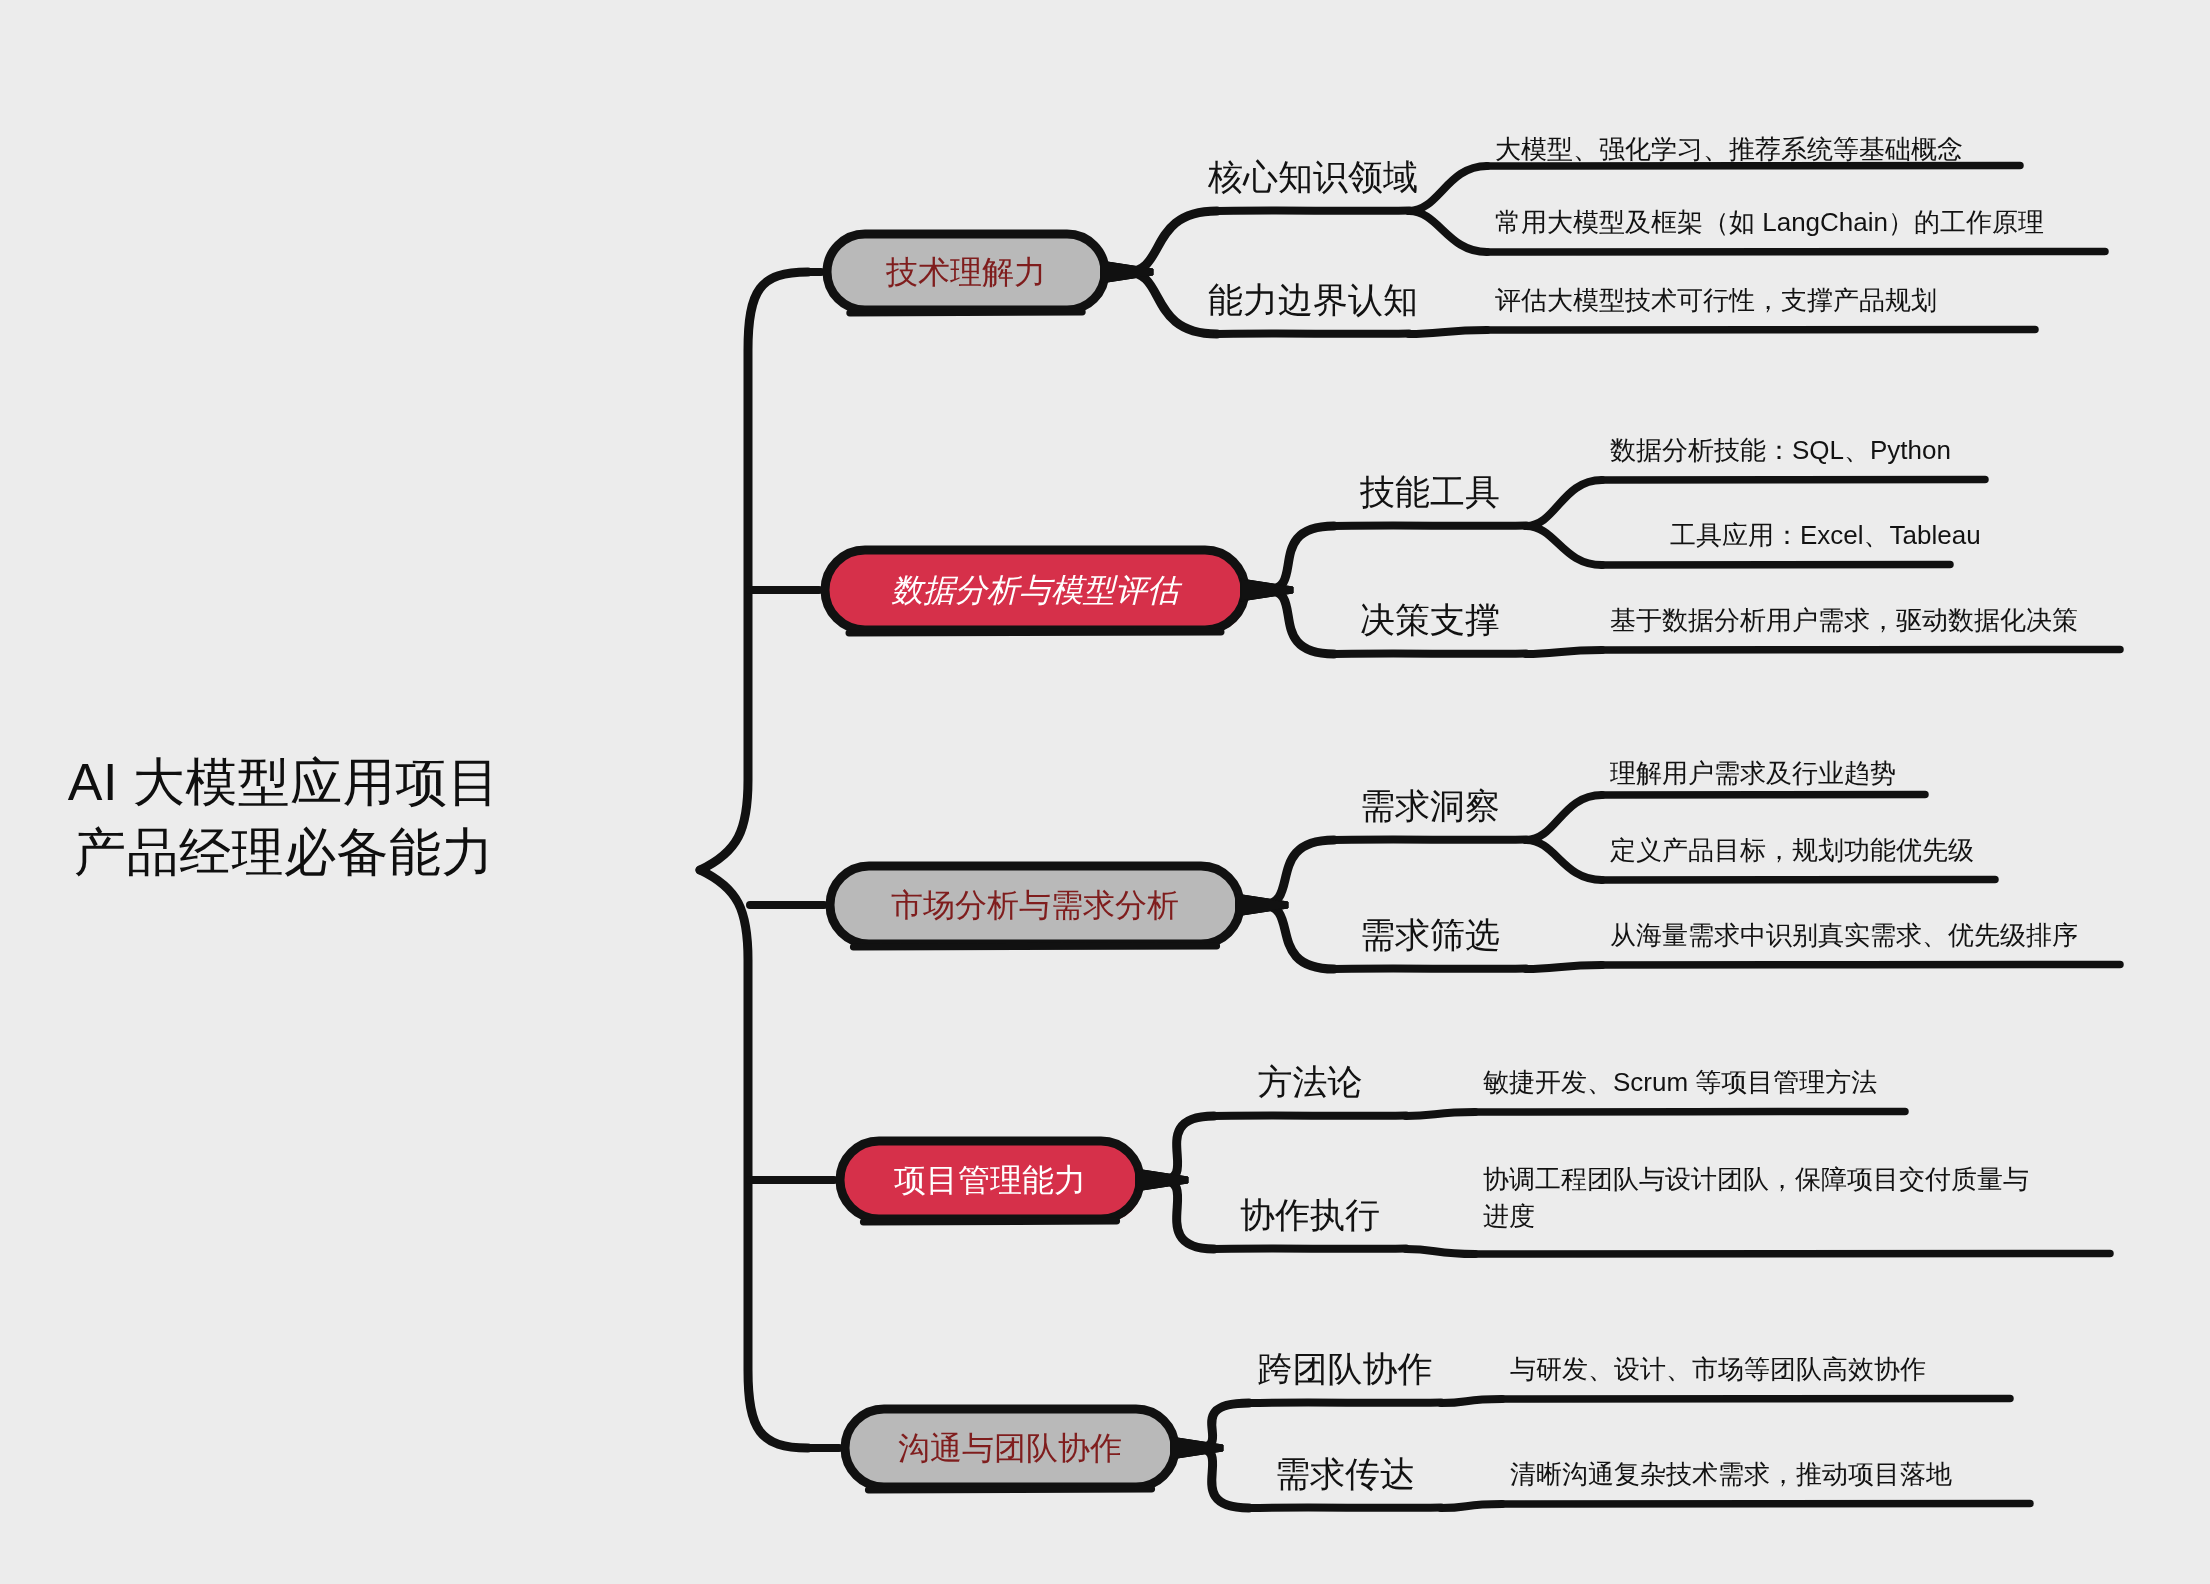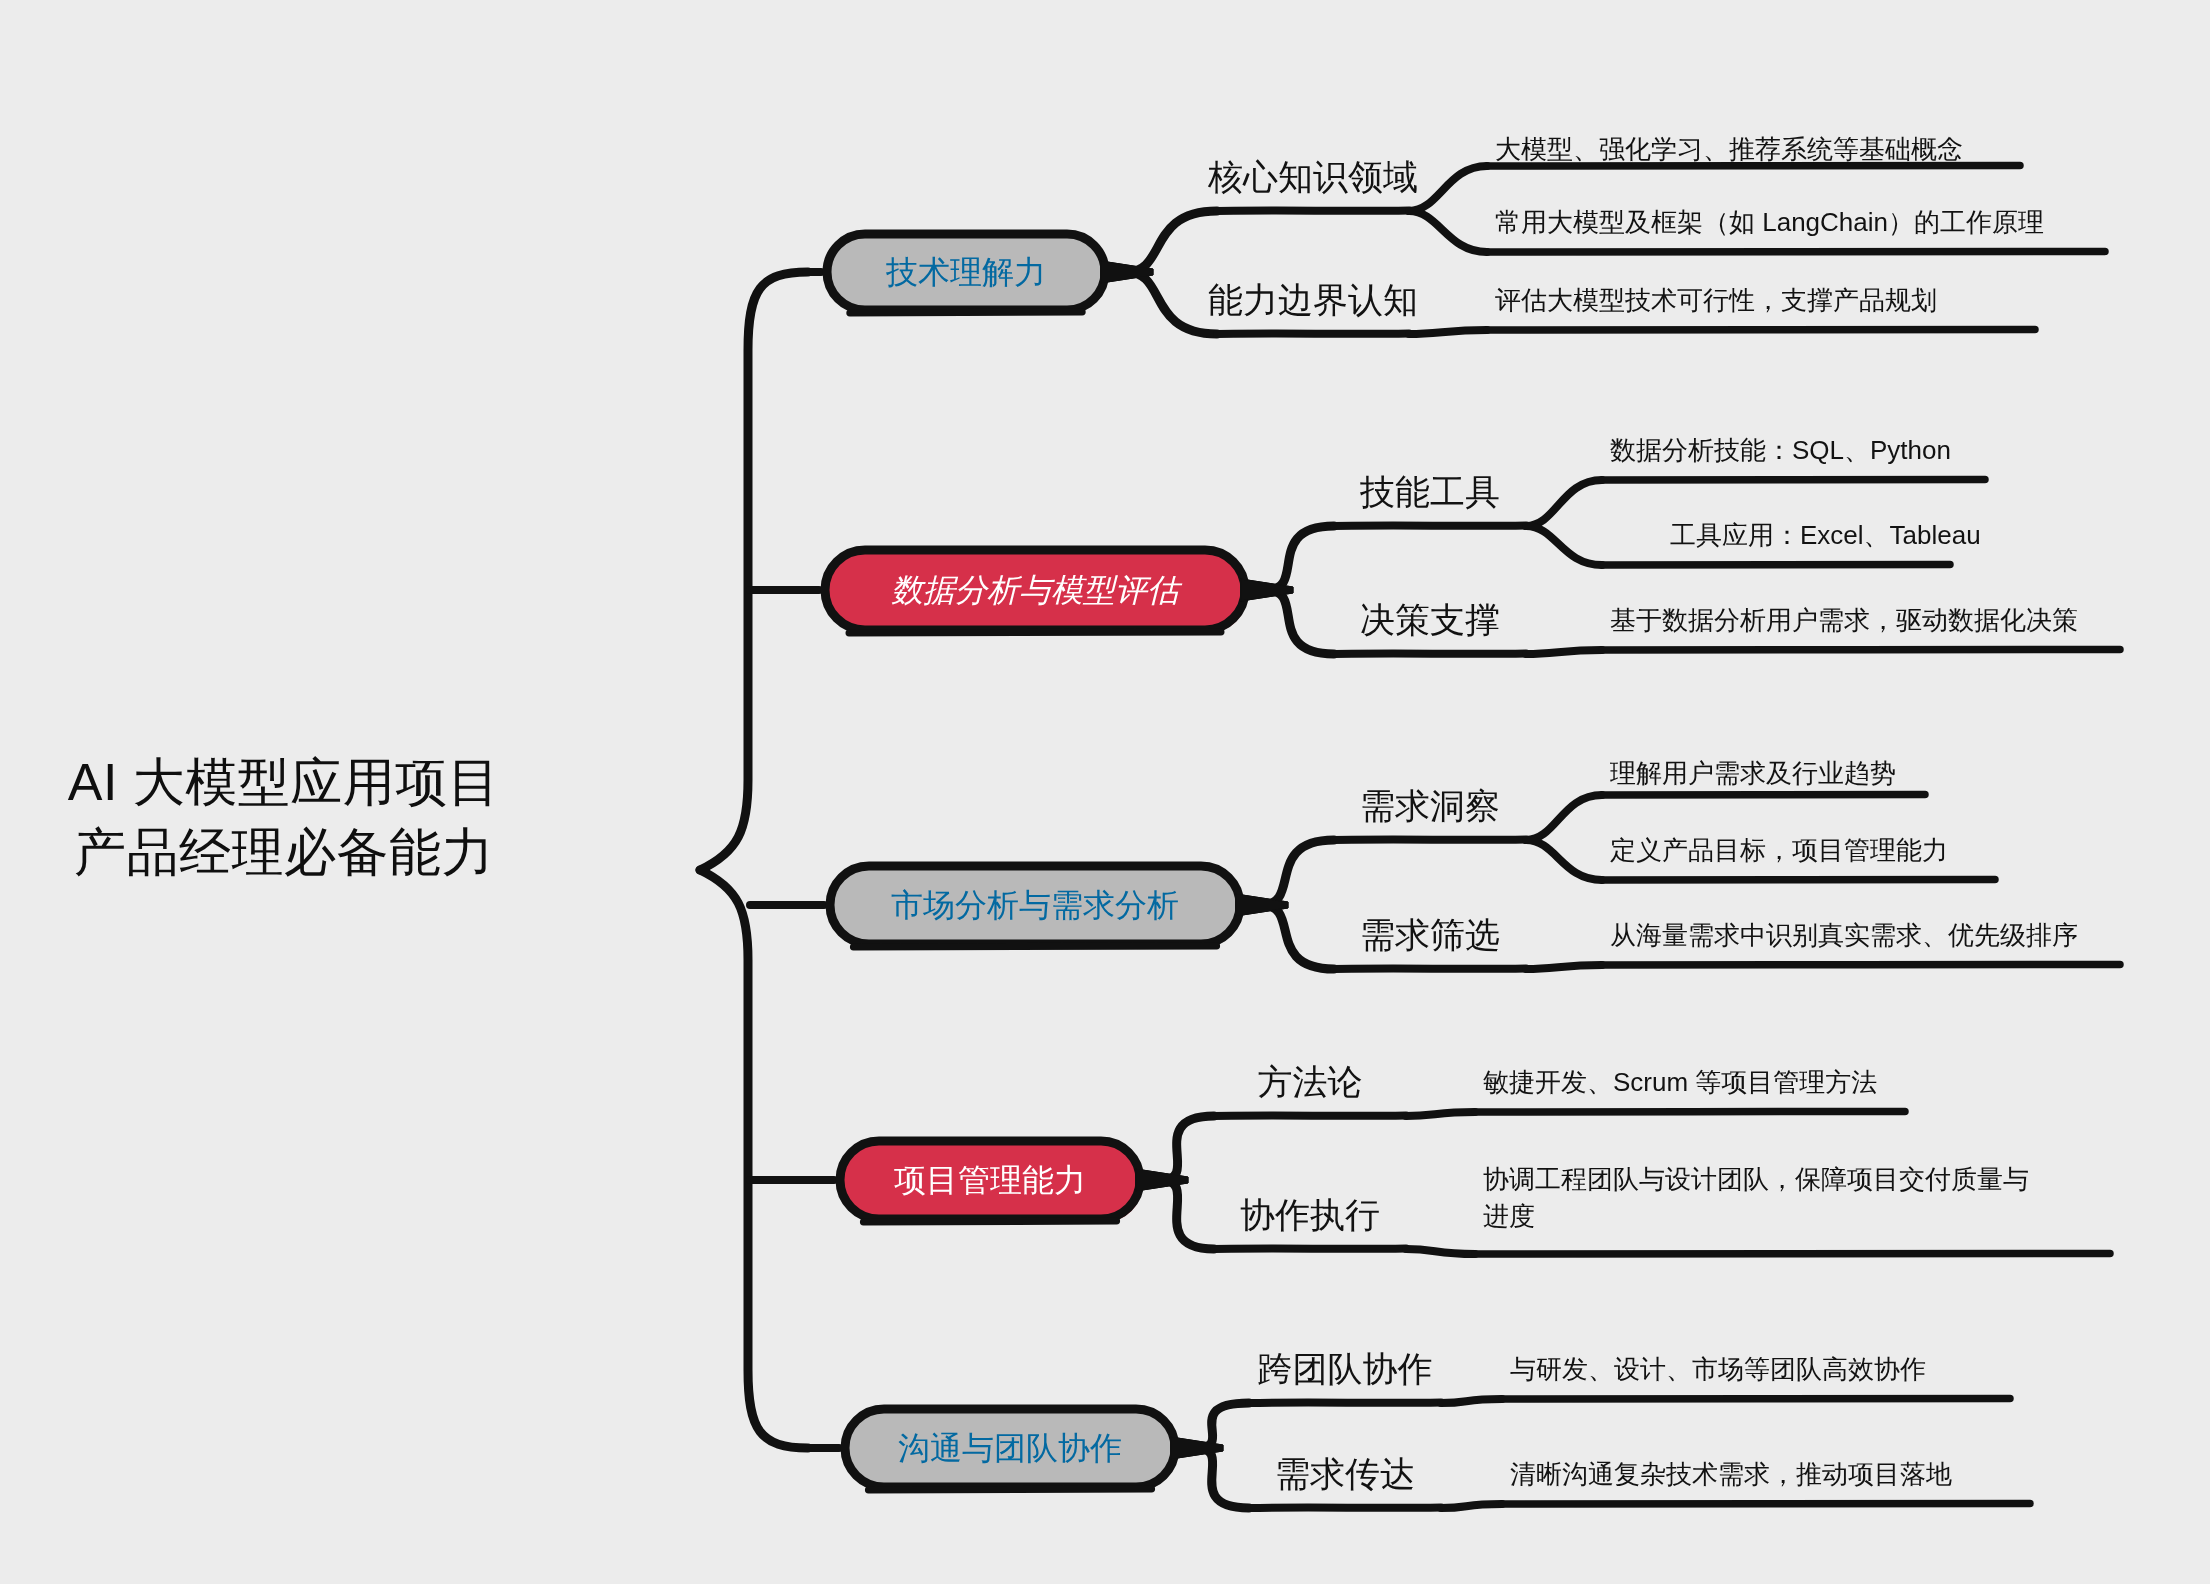--- a/index.html
+++ b/index.html
@@ -34,21 +34,21 @@
     font-weight: 400;
     letter-spacing: 0.5px;
     text-align: center;
     white-space: pre;
   }
   .node-label {
     position: absolute;
     font-size: 32px;
     line-height: 1.2;
     white-space: nowrap;
-    color: #0369a1;
+    color: #7f1d1d;
     transform: translate(-50%, -50%);
     pointer-events: none;
   }
   .node-label.red {
     color: #ffffff;
   }
   .sub-label {
     position: absolute;
     font-size: 35px;
     color: #121212;
@@ -162,21 +162,21 @@
       <div class="leaf-label" style="left: 1495px; top: 300px;">评估大模型技术可行性，支撑产品规划</div>
       <div class="node-label red" style="left: 1035px; top: 590px; font-style: italic;">数据分析与模型评估</div>
       <div class="sub-label" style="left: 1430px; top: 492px;">技能工具</div>
       <div class="leaf-label" style="left: 1610px; top: 450px;">数据分析技能：SQL、Python</div>
       <div class="leaf-label" style="left: 1670px; top: 535px;">工具应用：Excel、Tableau</div>
       <div class="sub-label" style="left: 1430px; top: 620px;">决策支撑</div>
       <div class="leaf-label" style="left: 1610px; top: 620px;">基于数据分析用户需求，驱动数据化决策</div>
       <div class="node-label" style="left: 1035px; top: 905px;">市场分析与需求分析</div>
       <div class="sub-label" style="left: 1430px; top: 806px;">需求洞察</div>
       <div class="leaf-label" style="left: 1610px; top: 765px; margin-top: 8px;">理解用户需求及行业趋势</div>
-      <div class="leaf-label" style="left: 1610px; top: 850px;">定义产品目标，项目管理能力</div>
+      <div class="leaf-label" style="left: 1610px; top: 850px;">定义产品目标，规划功能优先级</div>
       <div class="sub-label" style="left: 1430px; top: 935px;">需求筛选</div>
       <div class="leaf-label" style="left: 1610px; top: 935px;">从海量需求中识别真实需求、优先级排序</div>
       <div class="node-label red" style="left: 990px; top: 1180px;">项目管理能力</div>
       <div class="sub-label" style="left: 1310px; top: 1082px;">方法论</div>
       <div class="leaf-label" style="left: 1483px; top: 1082px;">敏捷开发、Scrum 等项目管理方法</div>
       <div class="sub-label" style="left: 1310px; top: 1215px;">协作执行</div>
       <div class="leaf-label" style="left: 1483px; top: 1198px;">协调工程团队与设计团队，保障项目交付质量与
 进度</div>
       <div class="node-label" style="left: 1010px; top: 1448px;">沟通与团队协作</div>
       <div class="sub-label" style="left: 1345px; top: 1369px;">跨团队协作</div>

